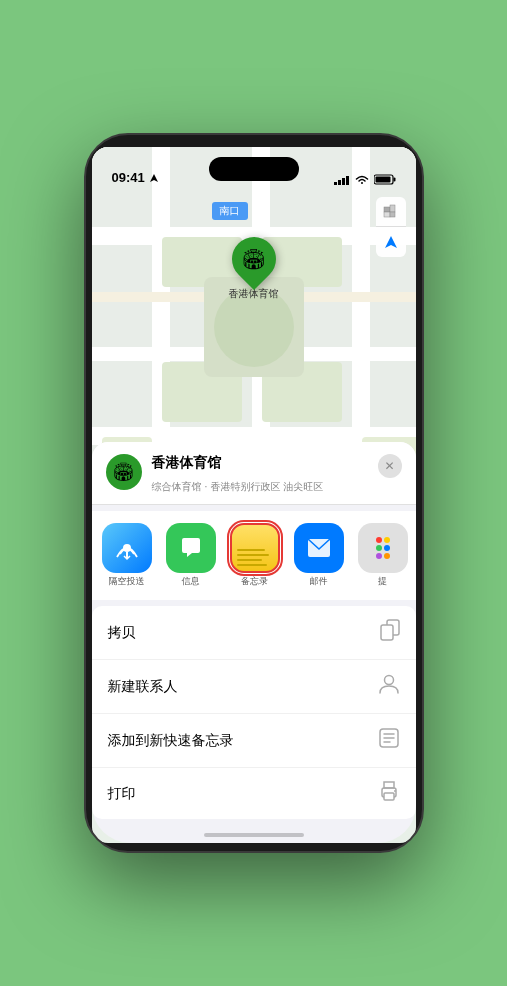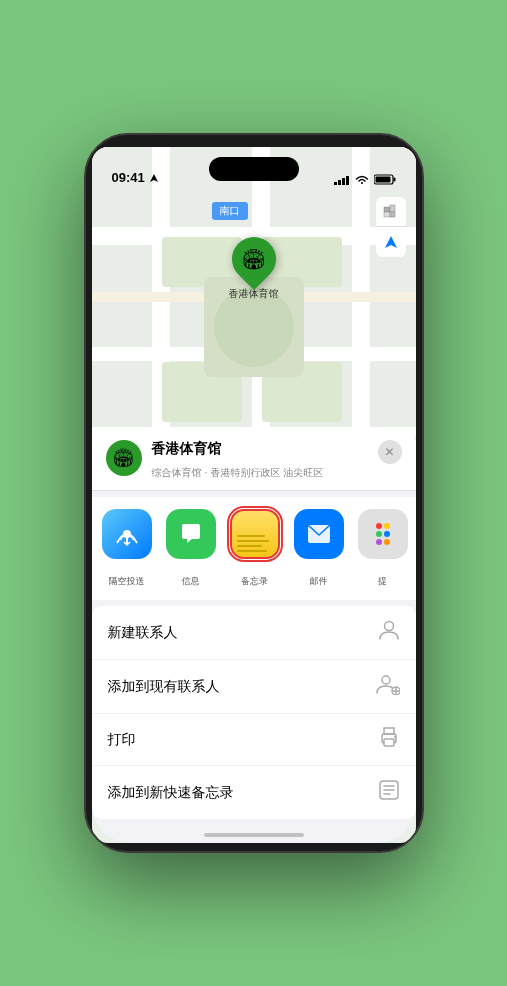--- a/index.html
+++ b/index.html
@@ -273,21 +273,21 @@
       gap: 14px;
       overflow-x: auto;
       margin-top: 6px;
       scrollbar-width: none;
     }
     .share-row::-webkit-scrollbar { display: none; }
     .share-item {
       display: flex;
       flex-direction: column;
       align-items: center;
-      gap: 16px;
+      gap: 2px;
       flex-shrink: 0;
     }
     .share-item-icon {
       width: 50px;
       height: 50px;
       border-radius: 14px;
       display: flex;
       align-items: center;
       justify-content: center;
       font-size: 24px;
@@ -539,67 +539,64 @@
                 <div class="dot orange"></div>
               </div>
             </div>
           </div>
           <div class="share-item-label">提</div>
         </div>
       </div>
 
       <div class="action-rows">
 
+        <div class="action-row">
+          <span class="action-row-label">拷贝</span>
+          <span class="action-row-icon">
+            <svg width="20" height="22" viewBox="0 0 20 22" fill="none">
+              <rect x="7" y="1" width="12" height="15" rx="2" stroke="#aaa" stroke-width="1.5"></rect>
+              <rect x="1" y="6" width="12" height="15" rx="2" stroke="#aaa" stroke-width="1.5" fill="white"></rect>
+            </svg>
+          </span>
+        </div>
 
         <div class="action-row">
           <span class="action-row-label">新建联系人</span>
           <span class="action-row-icon">
             <svg width="22" height="22" viewBox="0 0 22 22" fill="none">
               <circle cx="11" cy="7" r="4.5" stroke="#aaa" stroke-width="1.5"></circle>
               <path d="M2 20 C2 15 5 13 11 13 C17 13 20 15 20 20" stroke="#aaa" stroke-width="1.5" stroke-linecap="round"></path>
             </svg>
           </span>
         </div>
 
+
         <div class="action-row">
-          <span class="action-row-label">添加到现有联系人</span>
+          <span class="action-row-label">添加到新快速备忘录</span>
           <span class="action-row-icon">
-            <svg width="24" height="22" viewBox="0 0 24 22" fill="none">
-              <circle cx="10" cy="7" r="4" stroke="#aaa" stroke-width="1.5"></circle>
-              <path d="M1 20 C1 15 4 13 10 13 C13 13 15.5 14 17 15.5" stroke="#aaa" stroke-width="1.5" stroke-linecap="round"></path>
-              <circle cx="20" cy="18" r="4" stroke="#aaa" stroke-width="1.5" fill="white"></circle>
-              <line x1="20" y1="15" x2="20" y2="21" stroke="#aaa" stroke-width="1.5" stroke-linecap="round"></line>
-              <line x1="17" y1="18" x2="23" y2="18" stroke="#aaa" stroke-width="1.5" stroke-linecap="round"></line>
+            <svg width="22" height="22" viewBox="0 0 22 22" fill="none">
+              <rect x="2" y="2" width="18" height="18" rx="3" stroke="#aaa" stroke-width="1.5"></rect>
+              <line x1="6" y1="7" x2="16" y2="7" stroke="#aaa" stroke-width="1.5" stroke-linecap="round"></line>
+              <line x1="6" y1="11" x2="16" y2="11" stroke="#aaa" stroke-width="1.5" stroke-linecap="round"></line>
+              <line x1="6" y1="15" x2="12" y2="15" stroke="#aaa" stroke-width="1.5" stroke-linecap="round"></line>
             </svg>
           </span>
         </div>
 
         <div class="action-row">
           <span class="action-row-label">打印</span>
           <span class="action-row-icon">
             <svg width="22" height="20" viewBox="0 0 22 20" fill="none">
               <rect x="4" y="7" width="14" height="9" rx="2" stroke="#aaa" stroke-width="1.5"></rect>
               <rect x="6" y="1" width="10" height="6" stroke="#aaa" stroke-width="1.5"></rect>
               <rect x="6" y="12" width="10" height="7" rx="1" stroke="#aaa" stroke-width="1.5" fill="white"></rect>
               <circle cx="17" cy="10" r="1" fill="#aaa"></circle>
             </svg>
           </span>
         </div>
-
-        <div class="action-row">
-          <span class="action-row-label">添加到新快速备忘录</span>
-          <span class="action-row-icon">
-            <svg width="22" height="22" viewBox="0 0 22 22" fill="none">
-              <rect x="2" y="2" width="18" height="18" rx="3" stroke="#aaa" stroke-width="1.5"></rect>
-              <line x1="6" y1="7" x2="16" y2="7" stroke="#aaa" stroke-width="1.5" stroke-linecap="round"></line>
-              <line x1="6" y1="11" x2="16" y2="11" stroke="#aaa" stroke-width="1.5" stroke-linecap="round"></line>
-              <line x1="6" y1="15" x2="12" y2="15" stroke="#aaa" stroke-width="1.5" stroke-linecap="round"></line>
-            </svg>
-          </span>
-        </div>
       </div>
 
       <div style="height:24px;">
         <div class="home-indicator"></div>
       </div>
     </div>
   </div>
 </div>
 
 </body></html>

